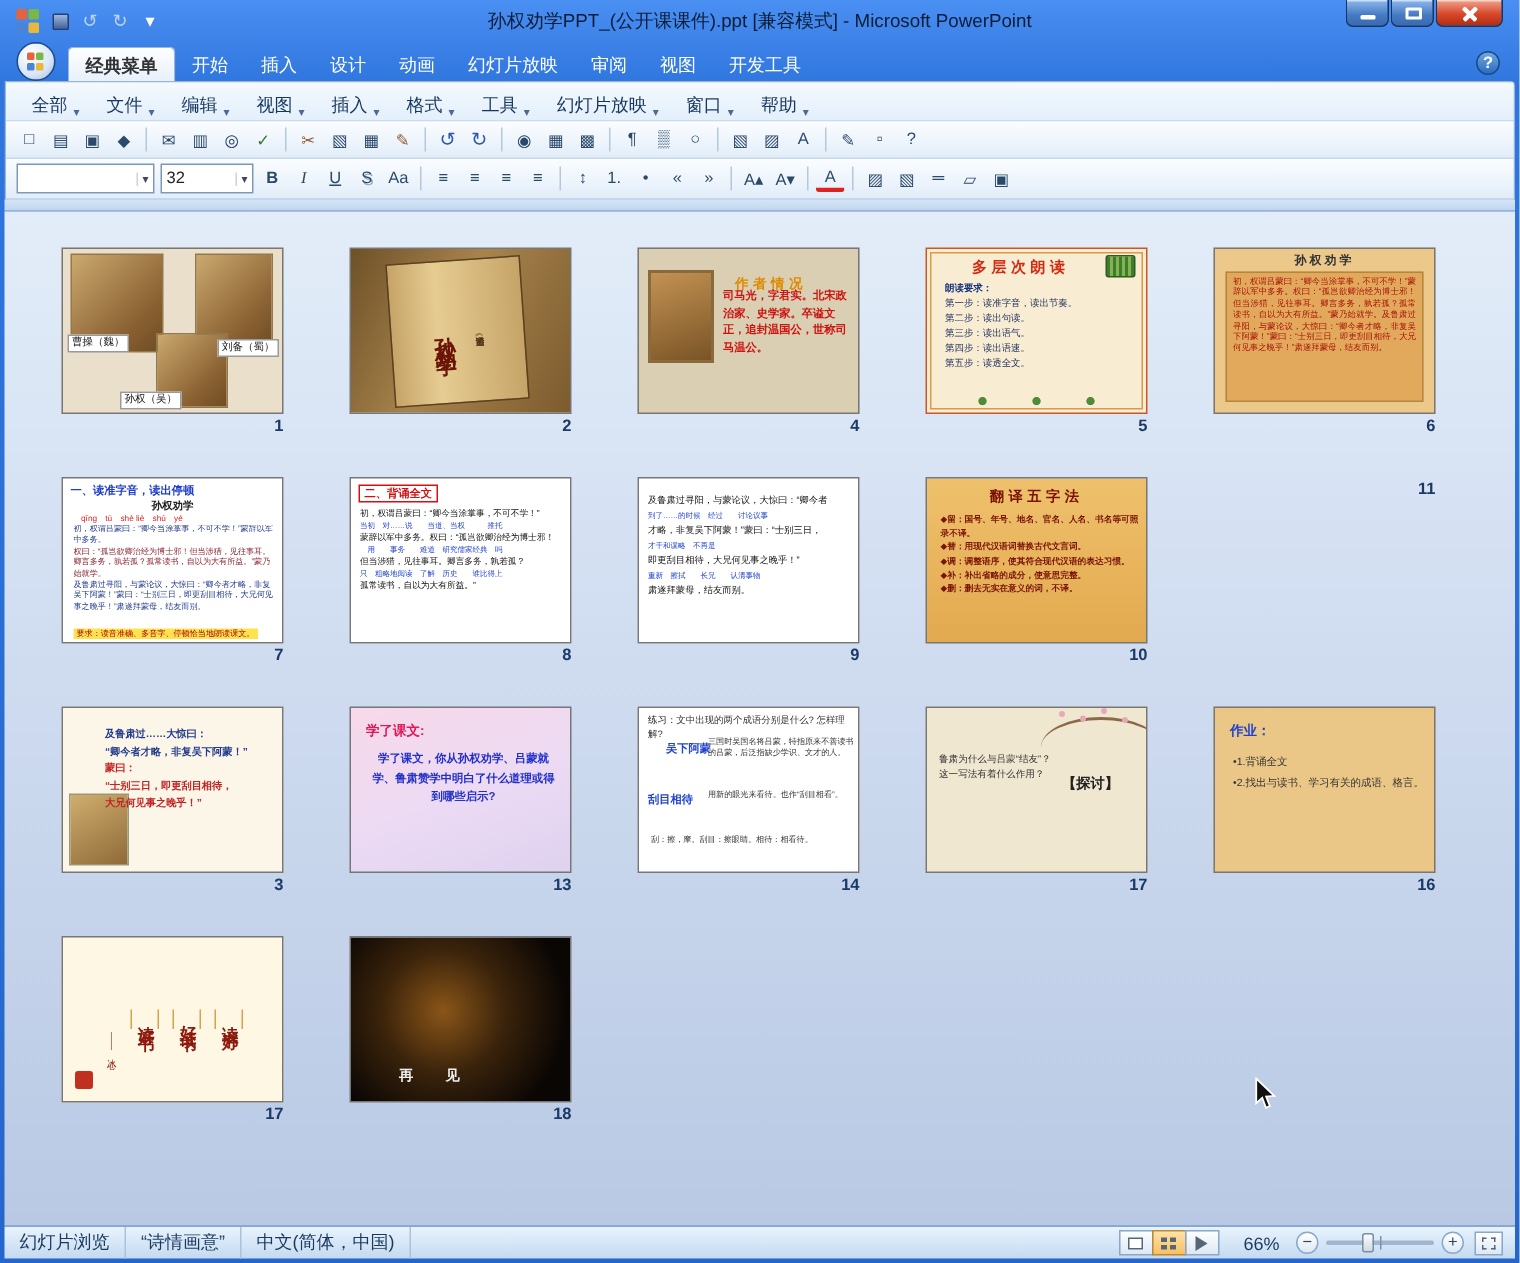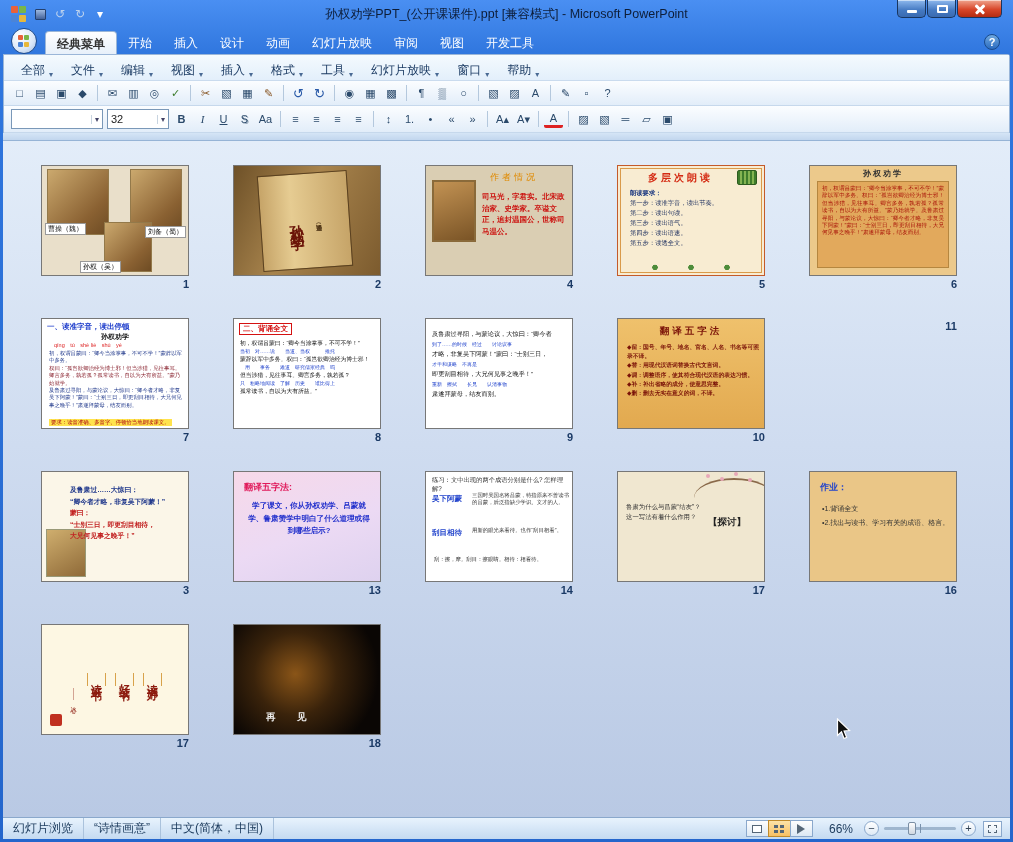--- a/index.html
+++ b/index.html
@@ -88,21 +88,21 @@
   .s3-book{position:absolute;left:4px;top:22px;width:52px;height:68px;border:1px solid #554;
     background:linear-gradient(135deg,#3a0f0c,#701f12 55%,#2c0b08);display:flex;align-items:center;justify-content:center}
   .s3-bookt{writing-mode:vertical-rl;color:#e8c35a;font-size:9px;font-weight:bold;letter-spacing:2px}
   .s3-body{position:absolute;left:60px;top:16px;width:84px;font-size:6px;line-height:8.5px;color:#fff}
   .s3-body .r{color:#ff5a4a}
   .s3-footer{position:absolute;left:6px;bottom:3px;width:138px;font-size:5.5px;color:#ffd34d}
   
   .s4{background:#daceb3}
   .s4-portrait{position:absolute;left:6px;top:14px;width:44px;height:62px;border:2px solid #8a6a3a;
     background:linear-gradient(160deg,#c29253,#7a5426)}
-  .s4-title{position:absolute;left:64px;top:5px;color:#e08a00;font-size:9px;font-weight:normal;letter-spacing:3px}
+  .s4-title{position:absolute;left:64px;top:17px;color:#e08a00;font-size:9px;font-weight:bold;letter-spacing:3px}
   .s4-body{position:absolute;left:56px;top:25px;width:88px;font-size:7.5px;line-height:11.5px;color:#cc1411;font-weight:bold}
   
   .s5{background:#f8ecd2;border:1px solid #c45a2a}
   .s5::after{content:"";position:absolute;inset:2px;border:1px solid #d99a4a;pointer-events:none}
   .s5-title{position:absolute;left:30px;top:5px;color:#d42a12;font-size:10px;font-weight:bold;letter-spacing:3px}
   .s5-scrollicon{position:absolute;right:7px;top:4px;width:20px;height:15px;border:1px solid #2e5c20;border-radius:2px;
     background:repeating-linear-gradient(90deg,#3f7d2c 0 2px,#84b452 2px 4px)}
   .s5-lines{position:absolute;left:12px;top:22px;font-size:6.3px;line-height:10px;color:#1c2e5e}
   .s5-lines .req{color:#16337e;font-weight:bold}
   .s5-plant{position:absolute;bottom:4px;left:28px;width:90px;height:9px;
@@ -157,21 +157,21 @@
   .s12-lines div:nth-child(4){color:#c22222}
   .s12-lines div:nth-child(5){color:#c22222}
   
   .s13{background:linear-gradient(160deg,#f7d9e9,#ecdaf4 55%,#ded2ef)}
   .s13-title{position:absolute;left:10px;top:9px;font-size:9px;color:#e0195a;font-weight:bold}
   .s13-body{position:absolute;left:12px;top:28px;width:126px;font-size:7.6px;line-height:12.5px;color:#2230cc;font-weight:bold;text-align:center}
   
   .s14{background:#fff}
   .s14-h{position:absolute;left:6px;top:4px;font-size:6.3px;color:#111;width:138px}
   .s14-h .q{color:#333}
-  .s14-term1{position:absolute;left:6px;top:22px;font-size:7.5px;color:#2244cc;font-weight:bold}
+  .s14-term1{position:absolute;left:18px;top:22px;font-size:7.5px;color:#2244cc;font-weight:bold}
   .s14-def1{position:absolute;left:46px;top:20px;width:98px;font-size:5.4px;line-height:7.4px;color:#333}
   .s14-term2{position:absolute;left:6px;top:56px;font-size:7.5px;color:#2244cc;font-weight:bold}
   .s14-def2{position:absolute;left:46px;top:55px;width:98px;font-size:5.4px;line-height:7.4px;color:#333}
   .s14-extra{position:absolute;left:8px;top:84px;width:134px;font-size:5.4px;color:#333}
   
   .s15{background:#f0e7d0}
   .s15-branch{position:absolute;right:-10px;top:6px;width:80px;height:40px;border-top:2px solid #8a6a4a;border-radius:50%}
   .s15-branch::after{content:"";position:absolute;left:12px;top:-6px;width:4px;height:4px;border-radius:50%;background:#e8a8b8;
     box-shadow:14px 3px 0 #e8a8b8,28px -2px 0 #e8a8b8,42px 4px 0 #e8a8b8}
   .s15-title{position:absolute;right:18px;top:44px;font-size:9.5px;font-weight:bold;color:#222}
@@ -531,21 +531,21 @@
             <div>蒙曰：</div>
             <div>“士别三日，即更刮目相待，</div>
             <div>大兄何见事之晚乎！”</div>
           </div>
         </div>
         <div class="cellnum" data-name="slide-number">3</div>
       </div>
 
       <div class="cell" data-name="slide-cell">
         <div class="thumb s13" data-name="slide-thumbnail-13">
-          <div class="s13-title" data-name="slide-title">翻译五字法:</div>
+          <div class="s13-title" data-name="slide-title">学了课文:</div>
           <div class="s13-body" data-name="slide-body">学了课文，你从孙权劝学、吕蒙就学、鲁肃赞学中明白了什么道理或得到哪些启示?</div>
         </div>
         <div class="cellnum" data-name="slide-number">13</div>
       </div>
 
       <div class="cell" data-name="slide-cell">
         <div class="thumb s14" data-name="slide-thumbnail-14">
           <div class="s14-h" data-name="slide-title">
             <span>练习：</span><span class="q">文中出现的两个成语分别是什么? 怎样理解?</span>
           </div>

